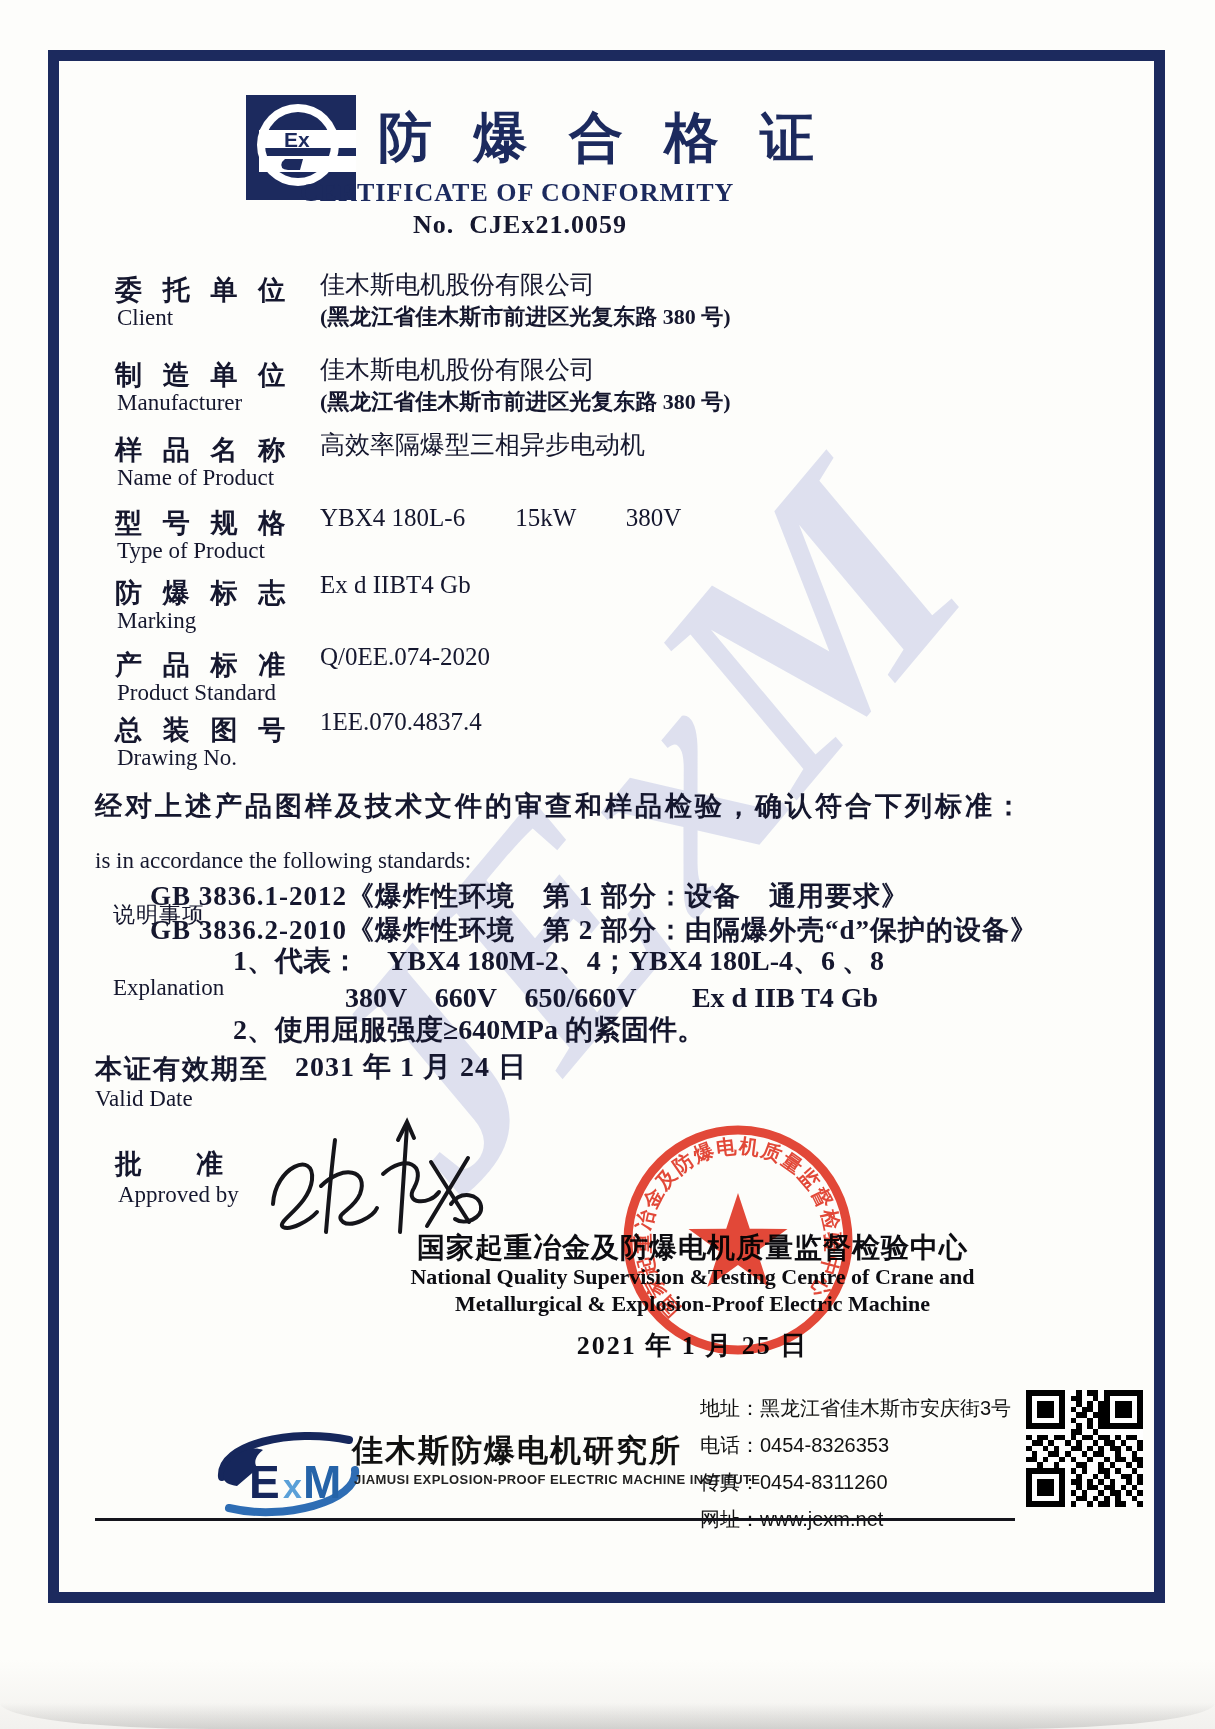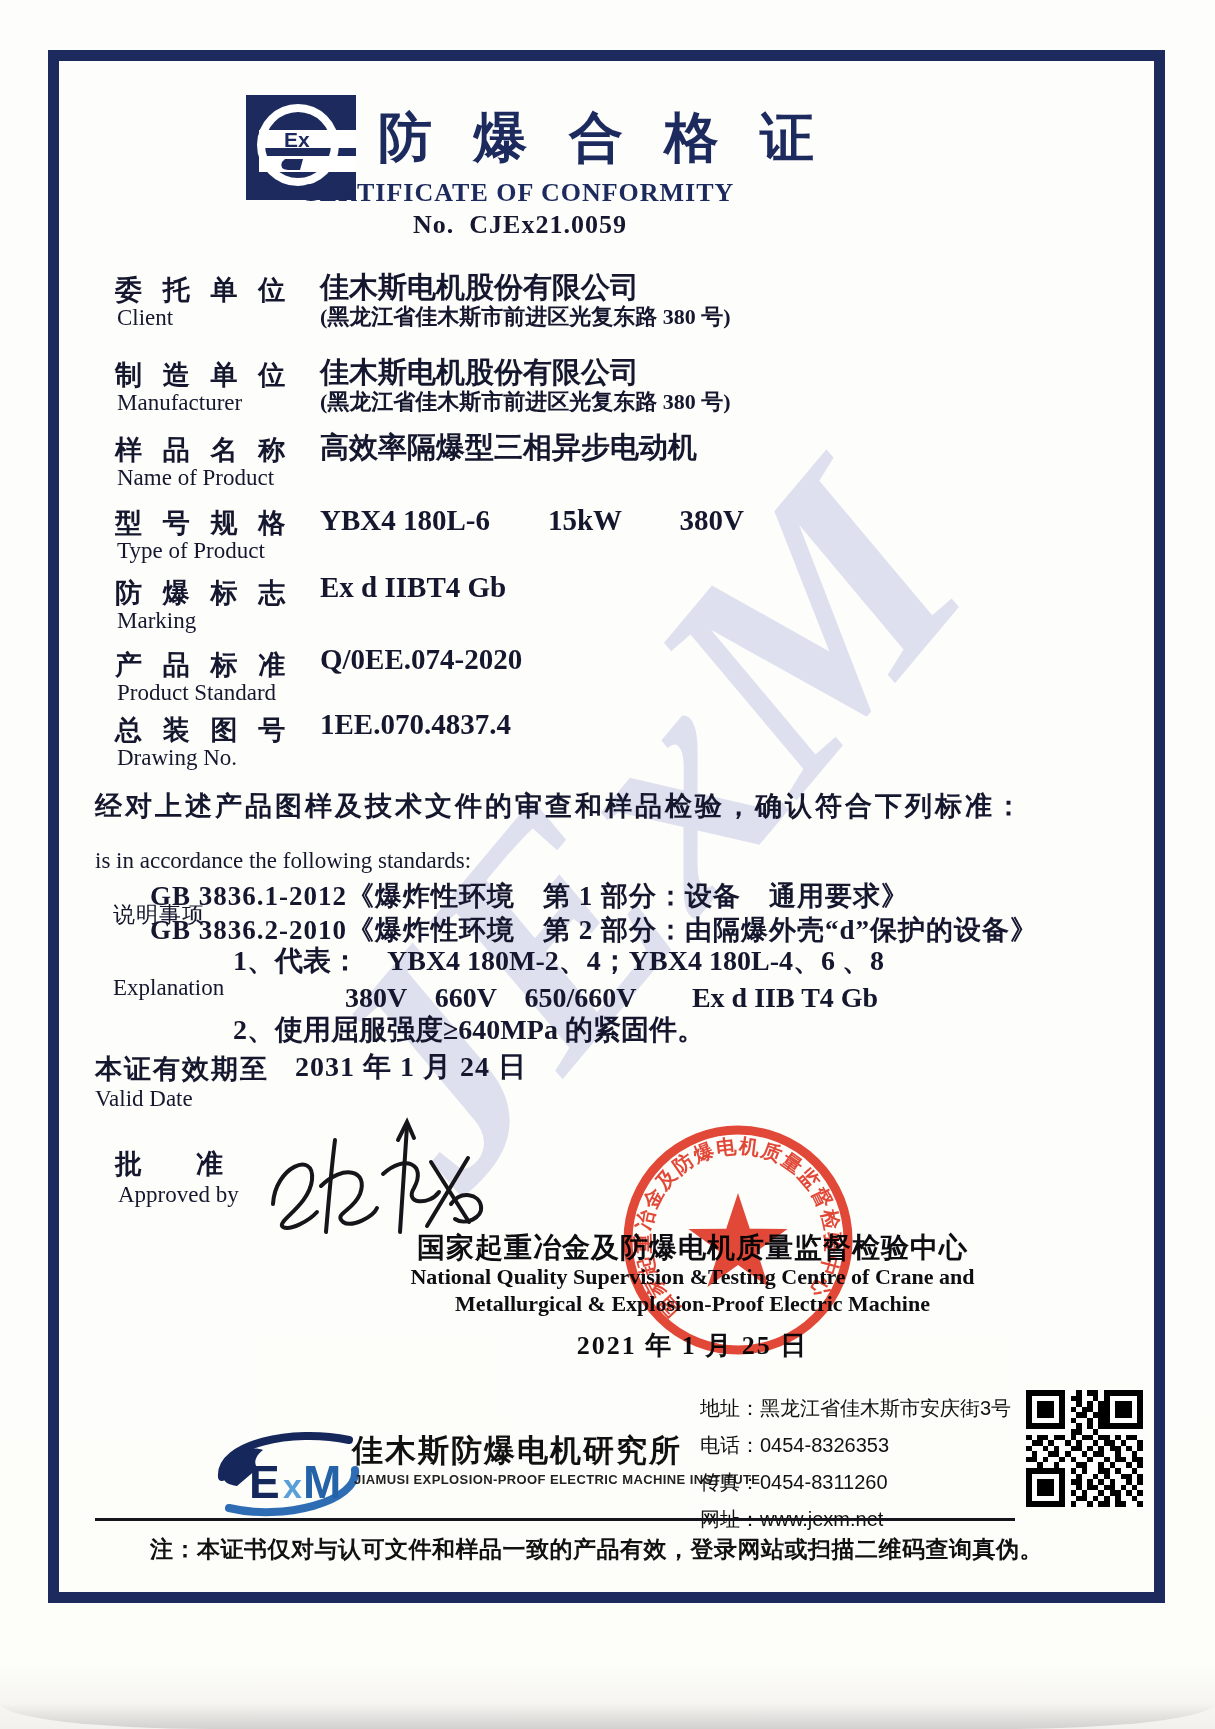--- a/index.html
+++ b/index.html
@@ -28,21 +28,21 @@
   .title-en { position:absolute; left:300px; top:178px; width:470px; text-align:left;
               font-size:26px; font-weight:bold; color:#1c2a5e; letter-spacing:1px; white-space:nowrap; }
   .cert-no { position:absolute; left:413px; top:210px; font-size:26px; font-weight:bold;
              color:#15172e; letter-spacing:1px; white-space:pre; }
 
   
   .frow { position:absolute; left:0; width:1100px; }
   .flabel-cn { position:absolute; left:115px; top:0; font-size:27px; font-weight:600;
                color:#15172e; letter-spacing:7px; white-space:nowrap; }
   .flabel-en { position:absolute; left:117px; top:33px; font-size:23px; color:#15172e; white-space:nowrap; }
-  .fvalue   { position:absolute; left:320px; top:-4px; font-size:29px; font-weight:bold;
+  .fvalue   { position:absolute; left:320px; top:-4px; font-size:25px; font-weight:normal;
               color:#15172e; white-space:pre; }
   .fsub     { position:absolute; left:320px; top:30px; font-size:22px; font-weight:600;
               color:#15172e; white-space:pre; }
 
   
   .stmt-cn { position:absolute; left:95px; top:788px; font-size:27px; font-weight:600;
              letter-spacing:3px; color:#15172e; white-space:nowrap; }
   .stmt-en { position:absolute; left:95px; font-size:23px; color:#15172e; white-space:nowrap; }
   .std { position:absolute; left:150px; font-size:27px; font-weight:600; color:#15172e;
          letter-spacing:1px; white-space:pre; }
@@ -223,18 +223,17 @@
           <rect x="16" y="2" width="3" height="3"></rect>
         <path fill-rule="evenodd" d="M0 14h7v7H0zM1 15v5h5v-5z"></path>
           <rect x="2" y="16" width="3" height="3"></rect>
         <path d="M9 0h1v1H9zM11 0h2v1h-2zM8 1h2v1H8zM12 1h1v1h-1zM9 2h1v1H9zM11 2h1v1h-1zM13 2h1v1h-1zM8 3h1v1H8zM10 3h2v1h-2zM13 3h1v1h-1zM9 4h2v1H9zM12 4h2v1h-2zM8 5h1v1H8zM11 5h1v1h-1zM13 5h1v1h-1zM9 6h1v1H9zM11 6h1v1h-1zM13 6h1v1h-1zM8 7h2v1H8zM12 7h1v1h-1z"></path>
         <path d="M0 8h1v1H0zM2 8h2v1H2zM5 8h2v1H5zM8 8h1v1H8zM10 8h2v1h-2zM13 8h2v1h-2zM16 8h1v1h-1zM18 8h2v1h-2zM1 9h2v1H1zM4 9h1v1H4zM7 9h1v1H7zM9 9h1v1H9zM12 9h1v1h-1zM14 9h2v1h-2zM17 9h1v1h-1zM20 9h1v1h-1zM0 10h1v1H0zM3 10h1v1H3zM5 10h1v1H5zM8 10h2v1H8zM11 10h1v1h-1zM13 10h1v1h-1zM15 10h2v1h-2zM18 10h1v1h-1zM20 10h1v1h-1zM1 11h1v1H1zM4 11h2v1H4zM7 11h1v1H7zM10 11h1v1h-1zM12 11h2v1h-2zM16 11h1v1h-1zM19 11h1v1h-1zM0 12h2v1H0zM3 12h1v1H3zM6 12h1v1H6zM8 12h1v1H8zM11 12h1v1h-1zM14 12h1v1h-1zM16 12h2v1h-2zM19 12h2v1h-2zM2 13h1v1H2zM5 13h1v1H5zM9 13h2v1H9zM13 13h1v1h-1zM15 13h1v1h-1zM18 13h1v1h-1zM20 13h1v1h-1z"></path>
         <path d="M8 14h1v1H8zM10 14h1v1h-1zM13 14h2v1h-2zM16 14h1v1h-1zM19 14h1v1h-1zM9 15h1v1H9zM12 15h1v1h-1zM14 15h1v1h-1zM17 15h2v1h-2zM20 15h1v1h-1zM8 16h2v1H8zM11 16h1v1h-1zM13 16h1v1h-1zM15 16h1v1h-1zM18 16h1v1h-1zM20 16h1v1h-1zM9 17h1v1H9zM11 17h2v1h-2zM14 17h2v1h-2zM17 17h1v1h-1zM19 17h1v1h-1zM8 18h1v1H8zM10 18h1v1h-1zM13 18h1v1h-1zM15 18h2v1h-2zM18 18h1v1h-1zM20 18h1v1h-1zM9 19h2v1H9zM12 19h1v1h-1zM14 19h1v1h-1zM16 19h1v1h-1zM19 19h1v1h-1zM8 20h1v1H8zM11 20h1v1h-1zM13 20h2v1h-2zM16 20h2v1h-2zM20 20h1v1h-1z"></path>
       </g>
     </svg>
 
     <div class="sep"></div>
-    <div class="note">注：本证书仅对与认可文件和样品一致的产品有效，登录网站或扫描二维码查询真伪。</div>
 
   </div>
 
   <div class="scan-edge"></div>
 </div>
 
 </body></html>

